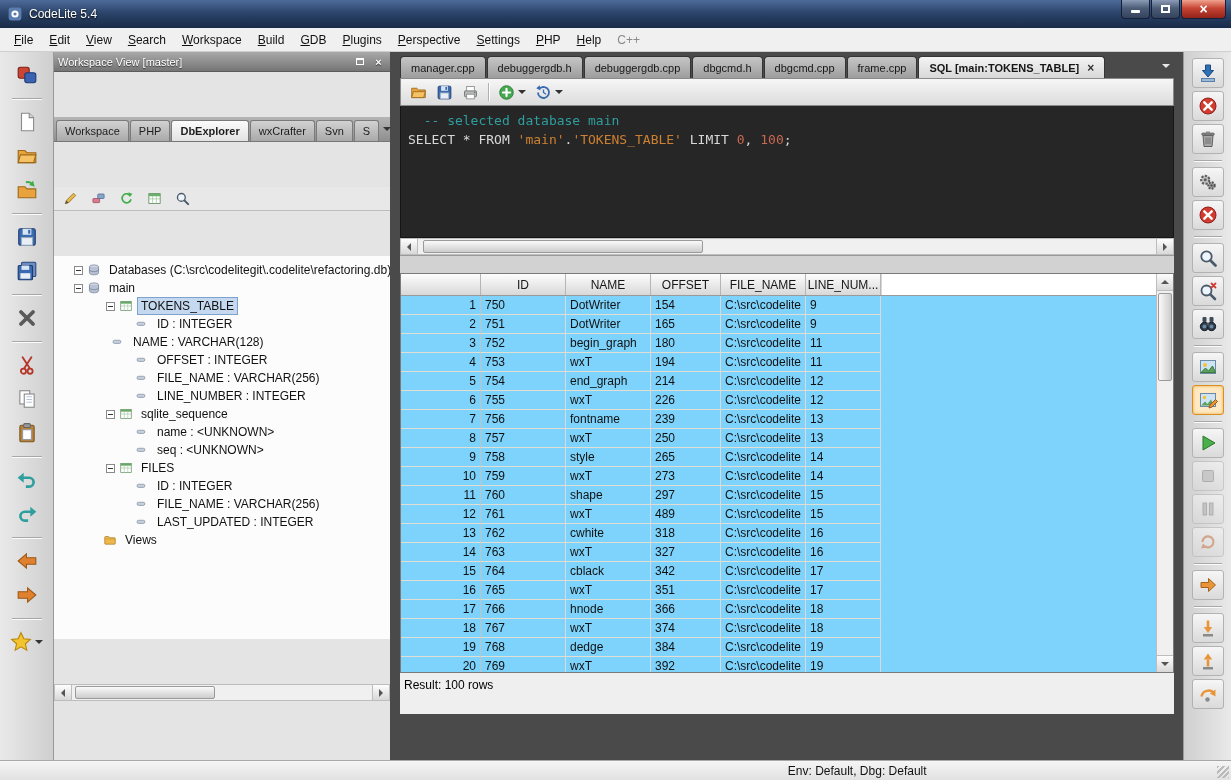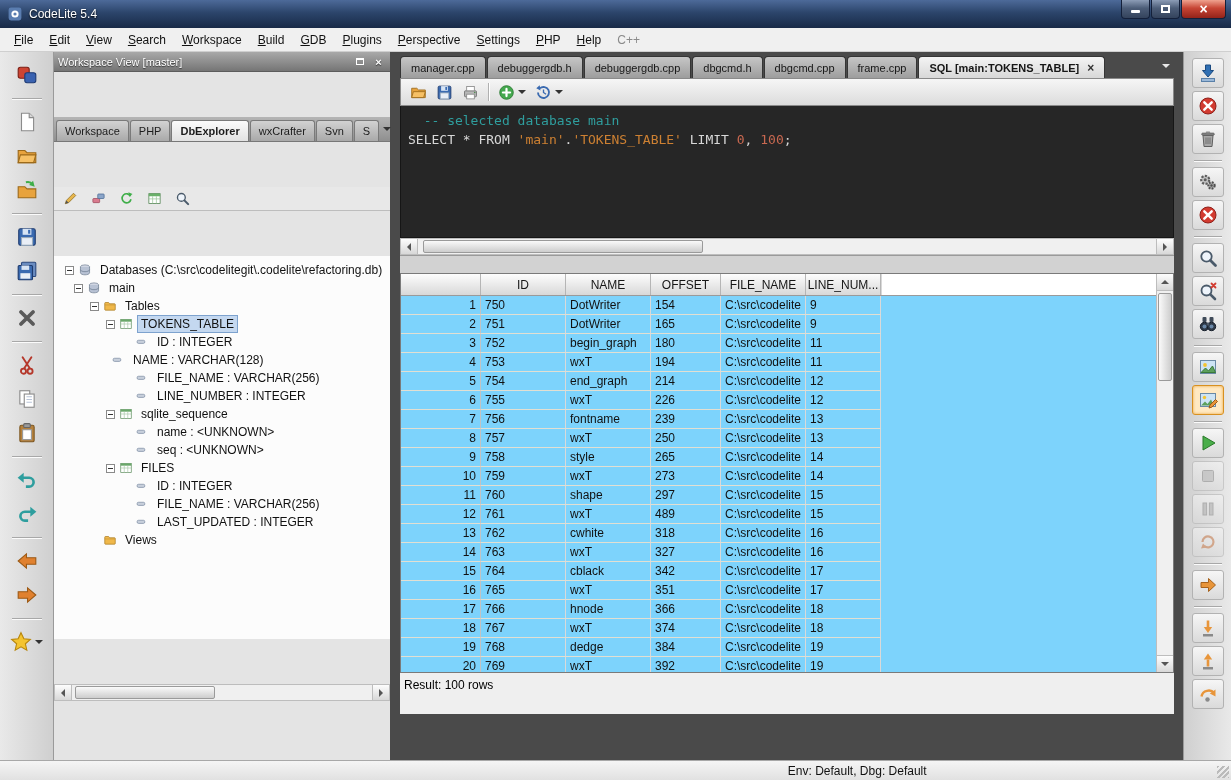--- a/index.html
+++ b/index.html
@@ -350,21 +350,21 @@
             </svg>
           </div>
           <div class="tb-btn">
             <svg width="15" height="15" viewBox="0 0 20 20">
               <circle cx="8.5" cy="8.5" r="5.2" fill="#eef4fb" stroke="#4a5a6a" stroke-width="1.8"></circle>
               <path d="M12.5 12.5L17.5 17.5" stroke="#4a5a6a" stroke-width="2.8" stroke-linecap="round"></path>
             </svg>
           </div>
         </div>
       <div class="tree">
-          <div class="tree-row" style="padding-left: 11px;">
+          <div class="tree-row" style="padding-left: 20px;">
             <span class="expander"></span>
             <span class="tree-icon">
               <svg width="14" height="14" viewBox="0 0 20 20">
                 <ellipse cx="10" cy="5.5" rx="6.5" ry="2.8" fill="#d8dce8" stroke="#6a7a8e"></ellipse>
                 <path d="M3.5 5.5v8.5c0 1.6 2.9 2.9 6.5 2.9s6.5-1.3 6.5-2.9V5.5" fill="#b8c2d4" stroke="#6a7a8e"></path>
                 <path d="M3.5 9.5c0 1.6 2.9 2.9 6.5 2.9s6.5-1.3 6.5-2.9" fill="none" stroke="#6a7a8e"></path>
               </svg>
             </span>
             <span class="tree-label">Databases (C:\src\codelitegit\.codelite\refactoring.db)</span>
           </div>
@@ -372,30 +372,20 @@
             <span class="expander"></span>
             <span class="tree-icon">
               <svg width="14" height="14" viewBox="0 0 20 20">
                 <ellipse cx="10" cy="5.5" rx="6.5" ry="2.8" fill="#d8dce8" stroke="#6a7a8e"></ellipse>
                 <path d="M3.5 5.5v8.5c0 1.6 2.9 2.9 6.5 2.9s6.5-1.3 6.5-2.9V5.5" fill="#b8c2d4" stroke="#6a7a8e"></path>
                 <path d="M3.5 9.5c0 1.6 2.9 2.9 6.5 2.9s6.5-1.3 6.5-2.9" fill="none" stroke="#6a7a8e"></path>
               </svg>
             </span>
             <span class="tree-label">main</span>
           </div>
-          <div class="tree-row" style="padding-left: 36px;">
-            <span class="expander"></span>
-            <span class="tree-icon">
-              <svg width="14" height="14" viewBox="0 0 20 20">
-                <path d="M2.5 6c0-.6.4-1 1-1h4.5l1.5 1.8h7c.6 0 1 .4 1 1V15c0 .6-.4 1-1 1h-13c-.6 0-1-.4-1-1z" fill="#f0b84a" stroke="#a87820"></path>
-                <path d="M2.5 8.5h15" stroke="#c89838"></path>
-              </svg>
-            </span>
-            <span class="tree-label">Tables</span>
-          </div>
           <div class="tree-row selected" style="padding-left: 52px;">
             <span class="expander"></span>
             <span class="tree-icon">
               <svg width="14" height="14" viewBox="0 0 20 20">
                 <rect x="2.5" y="3.5" width="15" height="13" fill="#fff" stroke="#5a8a5a"></rect>
                 <rect x="2.5" y="3.5" width="15" height="3.2" fill="#6aa86a"></rect>
                 <path d="M2.5 10h15M7.5 6.7v9.8M12.5 6.7v9.8" stroke="#aac8aa"></path>
               </svg>
             </span>
             <span class="tree-label">TOKENS_TABLE</span>
@@ -410,20 +400,29 @@
             <span class="tree-label">ID : INTEGER</span>
           </div>
           <div class="tree-row" style="padding-left: 44px;">
             <span class="exp-spacer"></span>
             <span class="tree-icon">
               <svg width="14" height="14" viewBox="0 0 20 20">
                 <rect x="3" y="7.5" width="11" height="4.5" rx="2" fill="#c8d0dc" stroke="#7a8aa0"></rect>
               </svg>
             </span>
             <span class="tree-label">NAME : VARCHAR(128)</span>
+          </div>
+          <div class="tree-row" style="padding-left: 68px;">
+            <span class="exp-spacer"></span>
+            <span class="tree-icon">
+              <svg width="14" height="14" viewBox="0 0 20 20">
+                <rect x="3" y="7.5" width="11" height="4.5" rx="2" fill="#c8d0dc" stroke="#7a8aa0"></rect>
+              </svg>
+            </span>
+            <span class="tree-label">OFFSET : INTEGER</span>
           </div>
           <div class="tree-row" style="padding-left: 68px;">
             <span class="exp-spacer"></span>
             <span class="tree-icon">
               <svg width="14" height="14" viewBox="0 0 20 20">
                 <rect x="3" y="7.5" width="11" height="4.5" rx="2" fill="#c8d0dc" stroke="#7a8aa0"></rect>
               </svg>
             </span>
             <span class="tree-label">FILE_NAME : VARCHAR(256)</span>
           </div>

